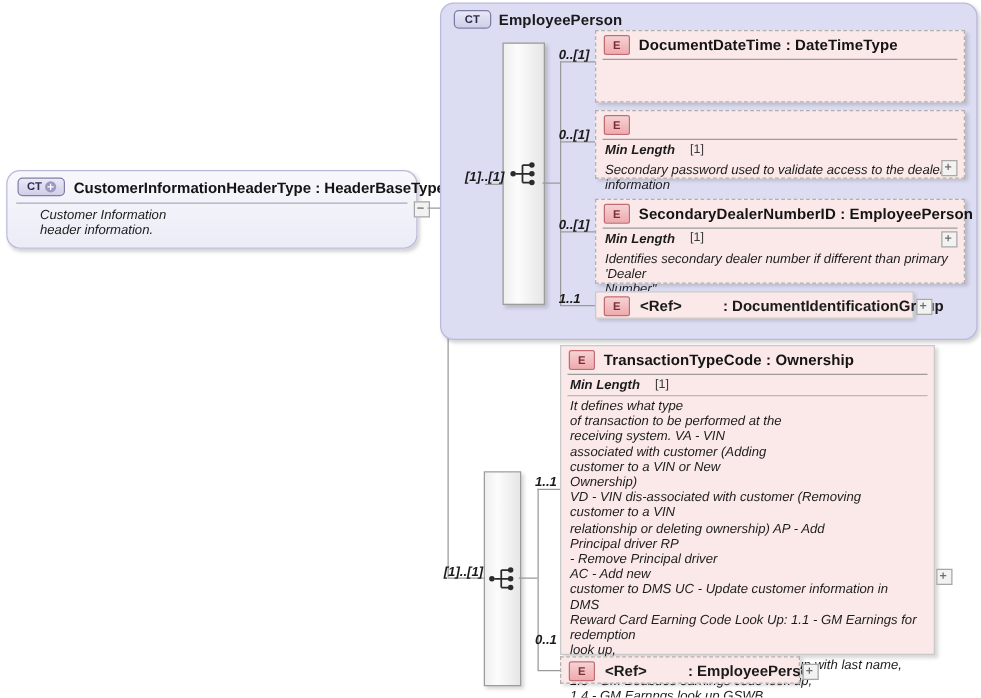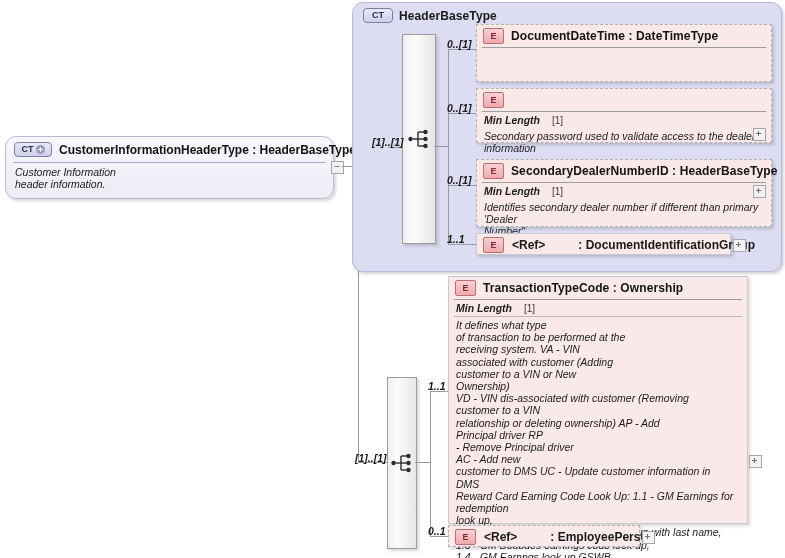--- a/index.html
+++ b/index.html
@@ -115,21 +115,21 @@
     color: #141414;
   }
   .el-head .nm { letter-spacing: .1px; }
   .el-sep {
     height: 0;
     border-top: 1px solid #9c9c9c;
     margin: 0 5px;
   }
   .el-facet {
     display: flex;
-    align-items: center;
+    align-items: flex-start;
     gap: 12px;
     padding: 2px 6px 2px 7px;
     font-size: 10.5px;
     font-style: italic;
     font-weight: bold;
     color: #1c1c1c;
   }
   .el-facet .occ {
     font-style: normal;
     font-weight: normal;
@@ -210,21 +210,21 @@
     font-weight: bold;
     white-space: nowrap;
     color: #141414;
   }
   .root-sep {
     height: 0;
     border-top: 1px solid #a9a9c4;
     margin: 1px 7px 0 7px;
   }
   .root-doc {
-    padding: 3px 8px 4px 9px;
+    padding: 3px 8px 4px 26px;
     font-size: 10.5px;
     font-style: italic;
     line-height: 12.2px;
     color: #1c1c1c;
     white-space: pre-line;
   }
 </style>
 </head>
 <body>
 
@@ -253,21 +253,21 @@
 
   <div class="hline" style="left:358px; top:147px; width:30px;"></div>
 
   <div class="hline" style="left:358px; top:462px; width:29px;"></div>
 
   <div class="abs ct-panel" style="left:352px; top:2px; width:430px; height:270px;">
     <div class="ct-panel-title">
       <span class="ct-badge">
         <span>CT</span>
       </span>
-      <span>HeaderBaseType</span>
+      <span>EmployeePerson</span>
     </div>
   </div>
 
   <div class="compositor" style="left:402px; top:34px; width:32px; height:208px;">
     <svg class="seq-icon" width="22" height="20" viewBox="0 0 22 20">
       <circle cx="2.5" cy="10" r="2.2" fill="#2b2b2b"></circle>
       <line x1="4.5" y1="10" x2="10" y2="10" stroke="#2b2b2b" stroke-width="1.4"></line>
       <line x1="10" y1="3" x2="10" y2="17" stroke="#2b2b2b" stroke-width="1.4"></line>
       <line x1="10" y1="3" x2="16" y2="3" stroke="#2b2b2b" stroke-width="1.4"></line>
       <line x1="10" y1="10" x2="16" y2="10" stroke="#2b2b2b" stroke-width="1.4"></line>
@@ -307,21 +307,21 @@
     </div>
     <div class="el-doc">Secondary password used to validate access to the dealer information</div>
   </div>
   <div class="toggle-box plus" style="left:753px; top:128px;"></div>
 
   <div class="hline" style="left:448px; top:185px; width:28px;"></div>
   <div class="occ-label" style="left:447px; top:174px;">0..[1]</div>
   <div class="abs el-box" style="left:476px; top:159px; width:296px; height:68px;">
     <div class="el-head">
       <span class="e-badge">E</span>
-      <span class="nm">SecondaryDealerNumberID : HeaderBaseType</span>
+      <span class="nm">SecondaryDealerNumberID : EmployeePerson</span>
     </div>
     <div class="el-sep"></div>
     <div class="el-facet">
       <span>Min Length</span>
       <span class="occ">[1]</span>
     </div>
     <div class="el-doc">Identifies secondary dealer number if different than primary 'Dealer
 Number"</div>
   </div>
   <div class="toggle-box plus" style="left:753px; top:185px;"></div>
@@ -384,21 +384,21 @@
 DMS
 Reward Card Earning Code Look Up: 1.1 - GM Earnings for redemption
 look up,
 1.2 - GM Earnings for redemption look up with last name,
 1.3 - GM Boubues earnings code look up,
 1.4 - GM Earnngs look up GSWB,</div>
   </div>
   <div class="toggle-box plus" style="left:749px; top:455px;"></div>
 
   <div class="hline" style="left:430px; top:536px; width:18px;"></div>
-  <div class="occ-label" style="left:428px; top:525px;font-style:italic;">0..1</div>
+  <div class="occ-label" style="left:428px; top:506px;font-style:italic;">0..1</div>
   <div class="abs el-box" style="left:448px; top:525px; width:192px; height:22px;">
     <div class="el-ref-head">
       <span class="e-badge">E</span>
       <span class="refword">&lt;Ref&gt;</span>
       <span class="reftype">: EmployeePerson</span>
     </div>
   </div>
   <div class="toggle-box plus" style="left:642px; top:531px;"></div>
 
 </div>

